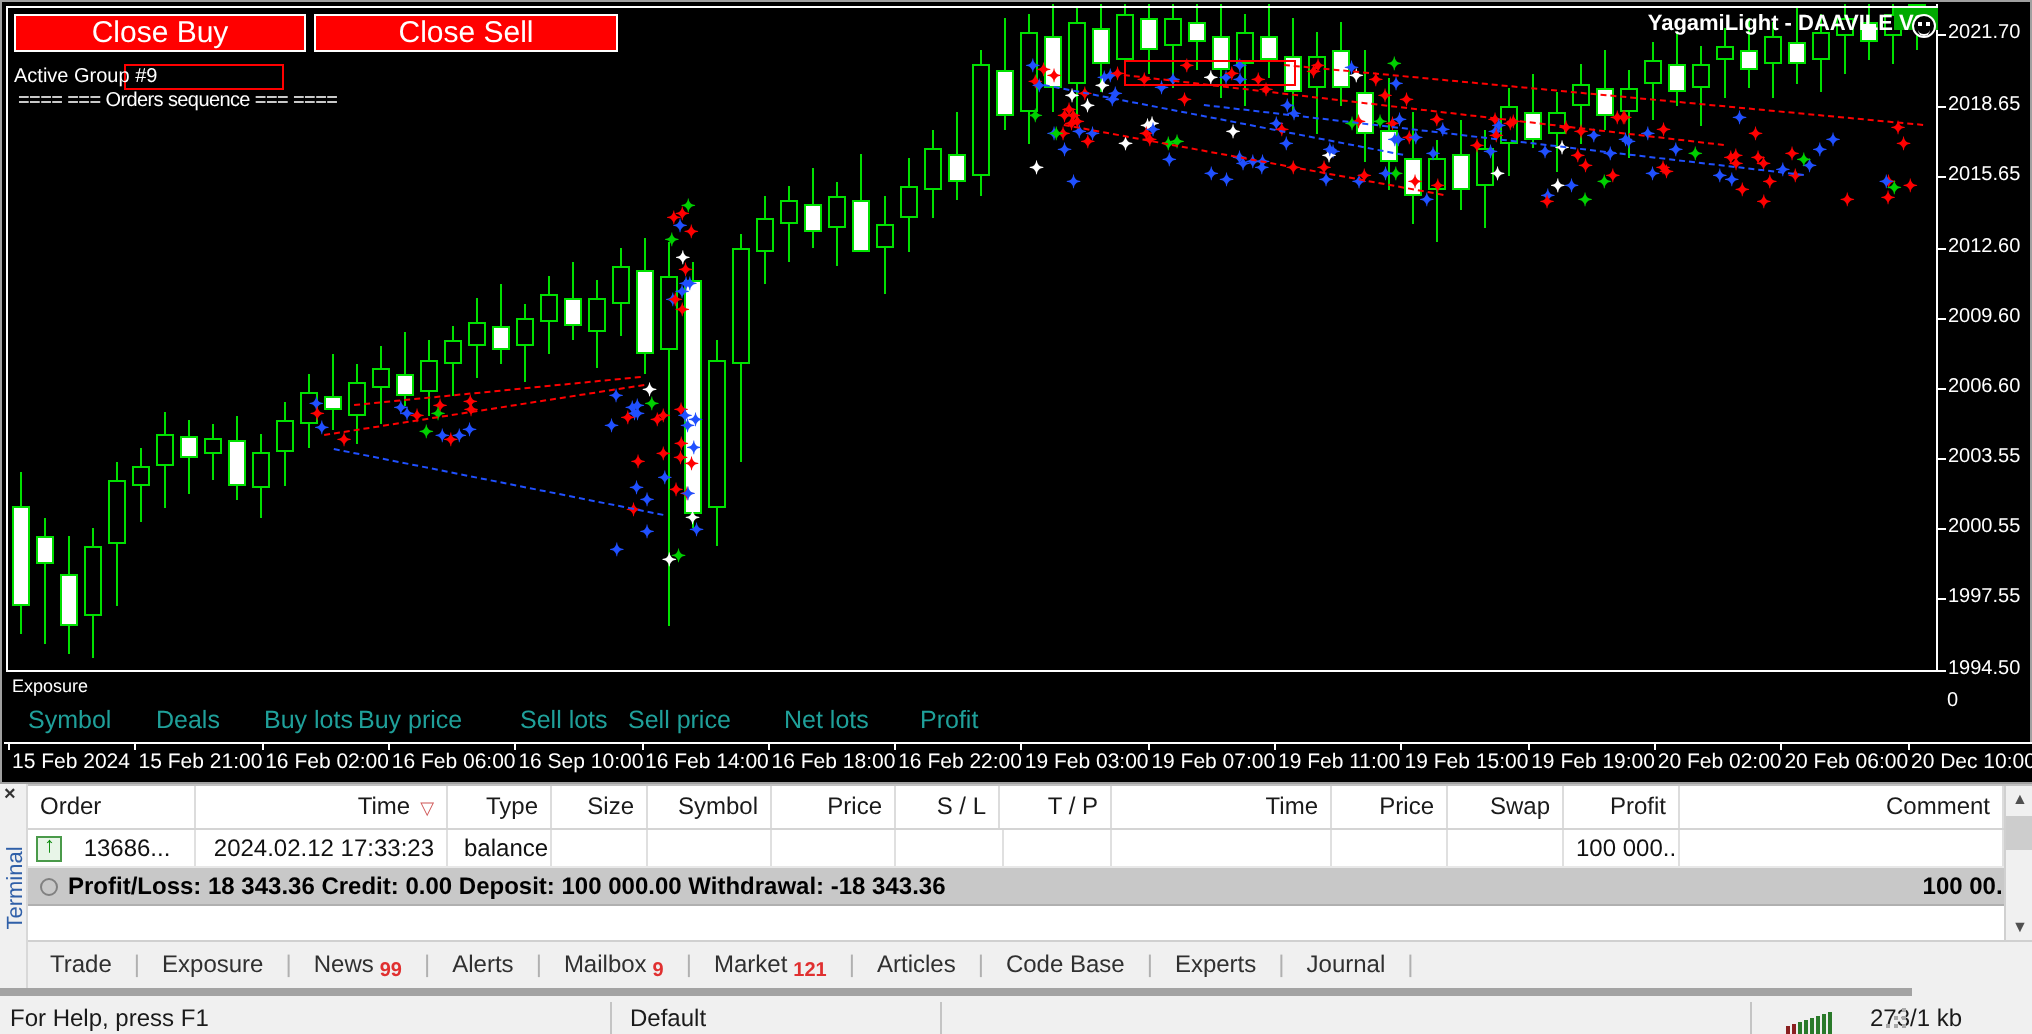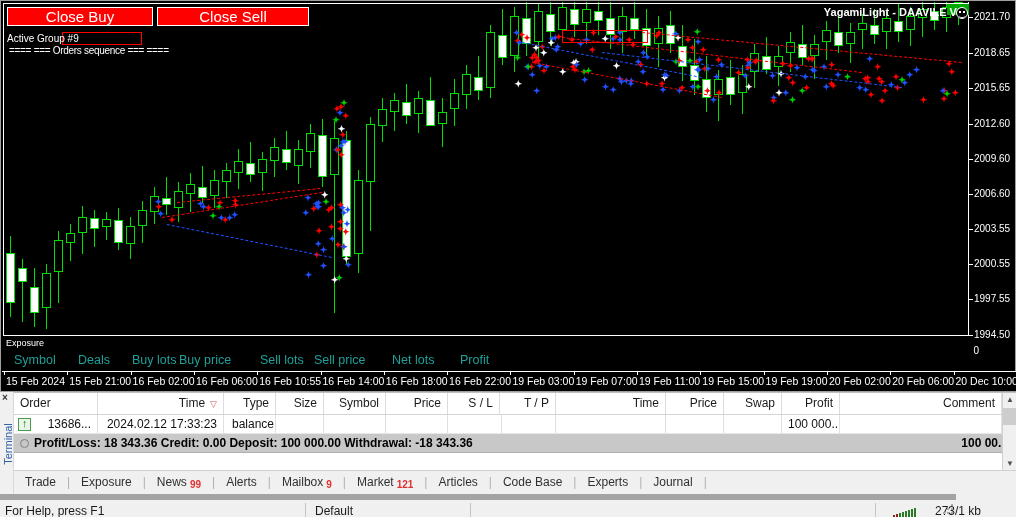--- a/index.html
+++ b/index.html
@@ -221,21 +221,21 @@
     float:left; height:23px; line-height:23px; color:#b0b0b0; font-size:12px;
   }
   .badge{
     color:#e03030; font-size:10px; font-weight:bold; margin-left:3px;
     vertical-align:-2px;
   }
 
   
   .statusbar{
     position:absolute; left:0; top:494px; width:956px; height:23px;
-    background:#f0f0f0; border-top:6px solid #a3a3a3;
+    background:#f0f0f0; border-top:4px solid #a3a3a3;
   }
   .sb-cell{
     position:absolute; top:0; height:22px; line-height:22px;
     font-size:12px; color:#1a1a1a; padding:0 5px; white-space:nowrap;
   }
   .sb-div{
     position:absolute; top:3px; width:1px; height:16px; background:#c4c4c4;
   }
   .sig-bars{
     position:absolute; display:inline-block; height:13px; top:5px;
@@ -708,21 +708,21 @@
     <div class="time-scale" id="time-scale">
         <div class="time-tick" style="left: 2px;"></div>
         <div class="time-label" style="left: 4px;">15 Feb 2024</div>
         <div class="time-tick" style="left: 65.3px;"></div>
         <div class="time-label" style="left: 67.3px;">15 Feb 21:00</div>
         <div class="time-tick" style="left: 128.6px;"></div>
         <div class="time-label" style="left: 130.6px;">16 Feb 02:00</div>
         <div class="time-tick" style="left: 191.9px;"></div>
         <div class="time-label" style="left: 193.9px;">16 Feb 06:00</div>
         <div class="time-tick" style="left: 255.2px;"></div>
-        <div class="time-label" style="left: 257.2px;">16 Feb 10:55</div>
+        <div class="time-label" style="left: 257.2px;">16 Sep 10:00</div>
         <div class="time-tick" style="left: 318.5px;"></div>
         <div class="time-label" style="left: 320.5px;">16 Feb 14:00</div>
         <div class="time-tick" style="left: 381.8px;"></div>
         <div class="time-label" style="left: 383.8px;">16 Feb 18:00</div>
         <div class="time-tick" style="left: 445.1px;"></div>
         <div class="time-label" style="left: 447.1px;">16 Feb 22:00</div>
         <div class="time-tick" style="left: 508.4px;"></div>
         <div class="time-label" style="left: 510.4px;">19 Feb 03:00</div>
         <div class="time-tick" style="left: 571.7px;"></div>
         <div class="time-label" style="left: 573.7px;">19 Feb 07:00</div>
@@ -760,21 +760,21 @@
           <div class="th r" style="left: 488px; width: 54px;">T / P</div>
           <div class="th r" style="left: 542px; width: 110px;">Time</div>
           <div class="th r" style="left: 652px; width: 58px;">Price</div>
           <div class="th r" style="left: 710px; width: 58px;">Swap</div>
           <div class="th r" style="left: 768px; width: 58px;">Profit</div>
           <div class="th r" style="left: 826px; width: 162px;">Comment</div>
         </div>
       <div id="tbody">
           <div class="trow">
             <div class="row-icon"></div>
-            <div class="td l" style="left: 0px; width: 84px; padding-left: 22px; text-align: right;">13686...</div>
+            <div class="td l" style="left: 0px; width: 84px; padding-left: 22px; text-align: center;">13686...</div>
             <div class="td r" style="left: 84px; width: 126px;">2024.02.12 17:33:23</div>
             <div class="td r" style="left: 210px; width: 52px; text-align: left; padding-left: 8px;">balance</div>
             <div class="td r" style="left: 262px; width: 48px;"></div>
             <div class="td r" style="left: 310px; width: 62px;"></div>
             <div class="td r" style="left: 372px; width: 62px;"></div>
             <div class="td r" style="left: 434px; width: 54px;"></div>
             <div class="td r" style="left: 488px; width: 54px;"></div>
             <div class="td r" style="left: 542px; width: 110px;"></div>
             <div class="td r" style="left: 652px; width: 58px;"></div>
             <div class="td r" style="left: 710px; width: 58px;"></div>

